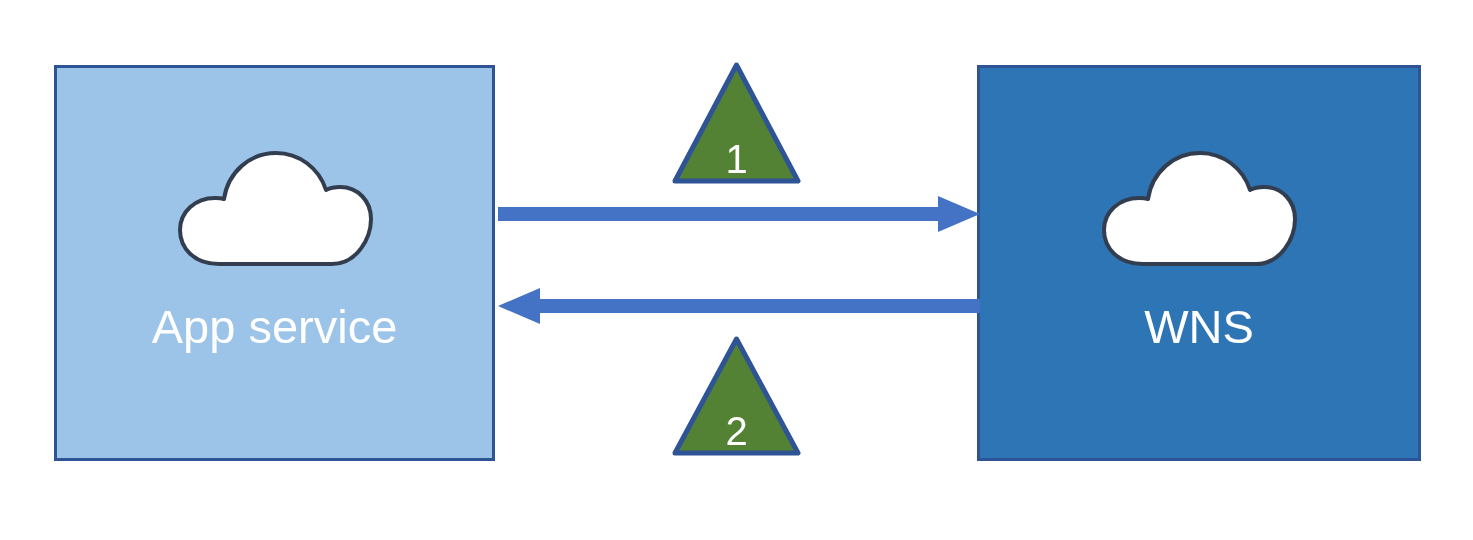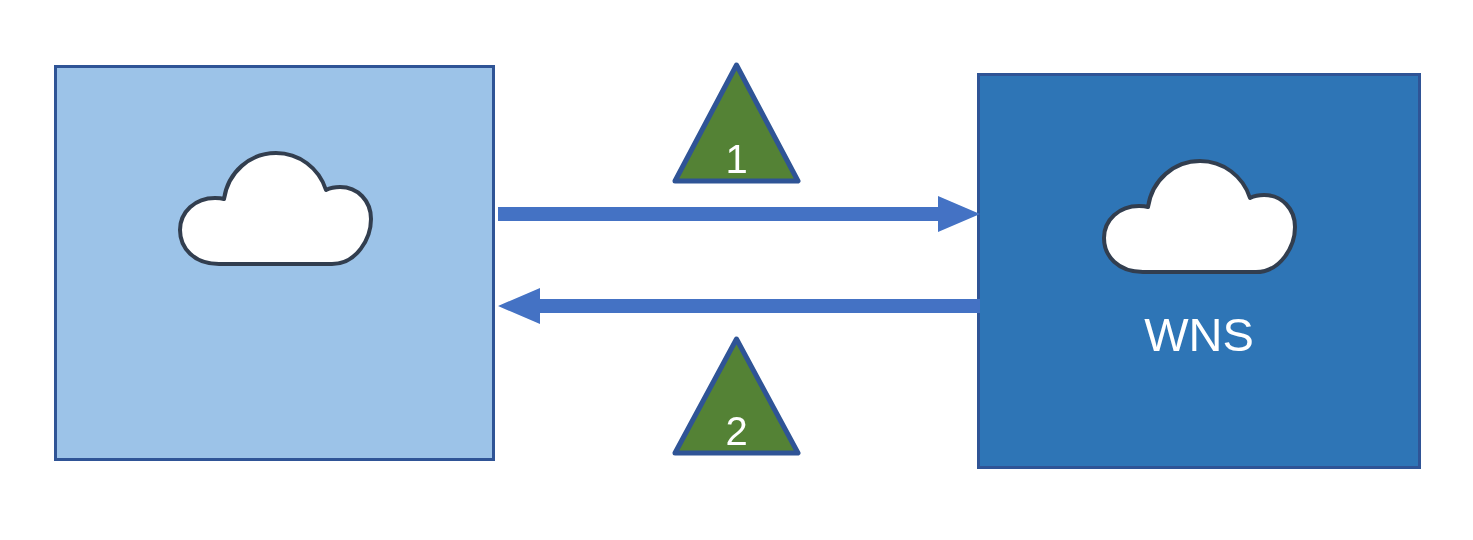--- a/index.html
+++ b/index.html
@@ -30,21 +30,21 @@
   .node-app {
     left: 54px;
     top: 65px;
     width: 441px;
     height: 396px;
     background: #9CC3E8;
     border: 3px solid #2F5496;
   }
   .node-wns {
     left: 977px;
-    top: 73px;
+    top: 65px;
     width: 444px;
     height: 396px;
     background: #2E75B6;
     border: 3px solid #2F5496;
   }
   .node-icon {
     position: absolute;
     left: 50%;
     transform: translateX(-50%);
     top: 78px;
@@ -126,20 +126,21 @@
                  C6 66 21 52 41 52
                  C44 52 47 52 50 53
                  C54 26 76 7 102 7
                  C125 7 145 22 152 44
                  C156 42 161 41 166 41
                  C184 41 197 55 197 73
                  C197 92 183 118 158 118
                  Z" fill="#FFFFFF" stroke="#323E4F" stroke-width="4" stroke-linejoin="round"></path>
       </svg>
     </span>
+    <span class="node-label">App service</span>
   </div>
 
   <div class="node node-wns">
     <span class="node-icon">
       <svg viewBox="0 0 202 122" width="202" height="122" aria-hidden="true">
         <path d="M45 118
                  C20 118 6 102 6 84
                  C6 66 21 52 41 52
                  C44 52 47 52 50 53
                  C54 26 76 7 102 7

